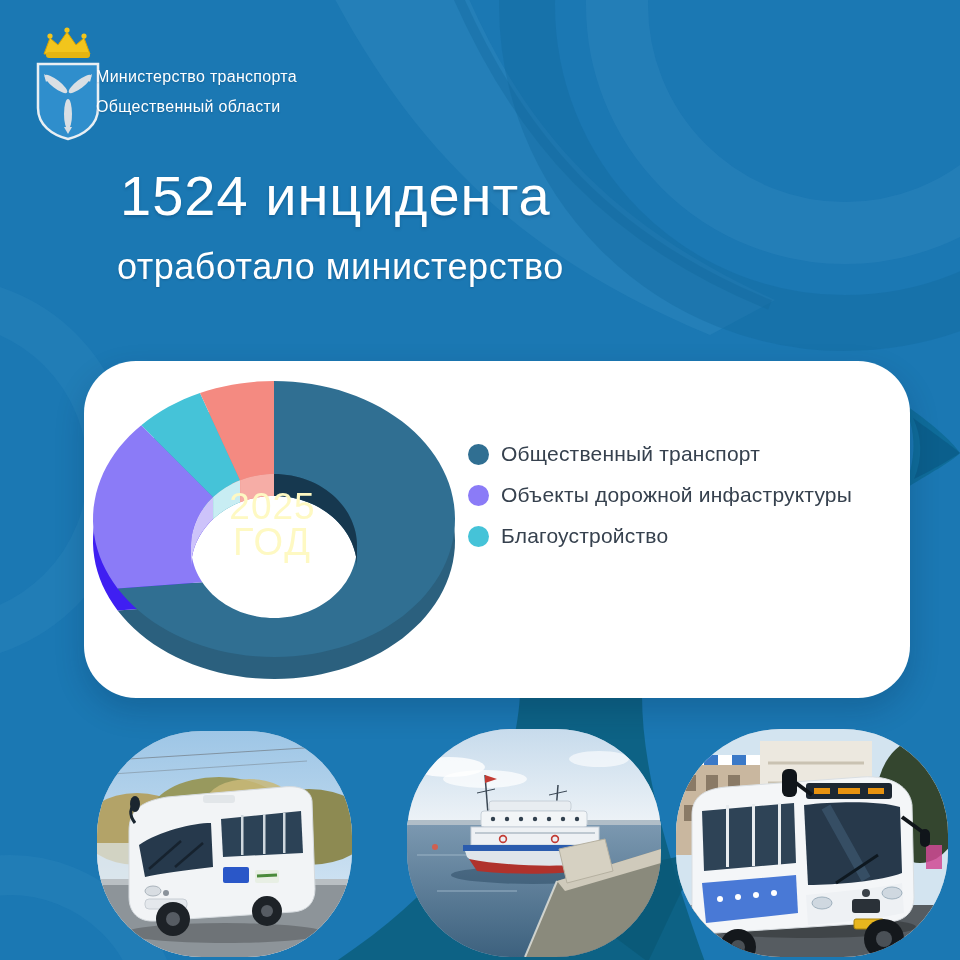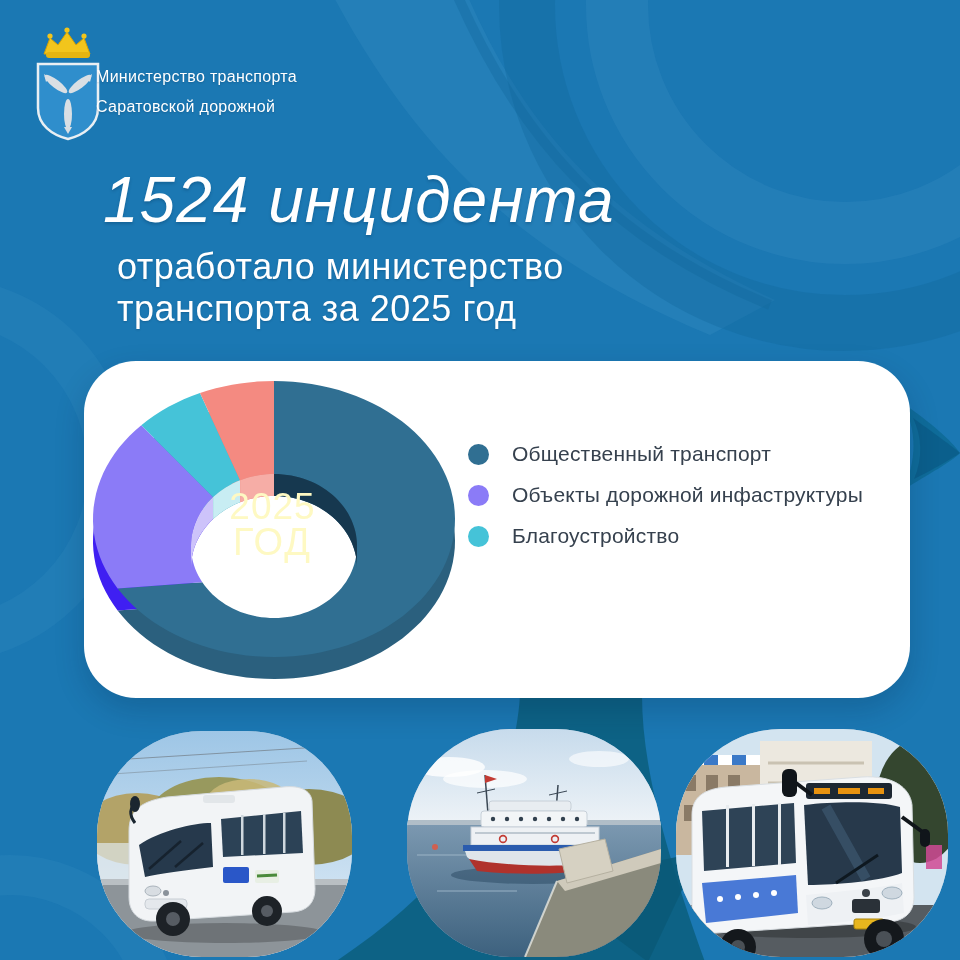--- a/index.html
+++ b/index.html
@@ -11,24 +11,23 @@
   #bg-decor{position:absolute;left:0;top:0;width:960px;height:960px;}
   
   .logo-wrap{position:absolute;left:30px;top:24px;width:76px;height:118px;}
   .org-name{
     position:absolute;left:96px;top:62px;color:#ffffff;
     font-size:16px;line-height:30px;font-weight:400;letter-spacing:.3px;
     text-shadow:0 1px 2px rgba(0,40,70,.25);
   }
   
   .headline{
-    position:absolute;left:103px;top:168px;width:760px;
-    color:#ffffff;font-size:64px;line-height:1.0;font-weight:500;letter-spacing:1px;
+    position:absolute;left:120px;top:168px;width:760px;
+    color:#ffffff;font-size:56px;line-height:1.0;font-weight:500;letter-spacing:1px;
     text-shadow:0 2px 3px rgba(0,40,70,.25);
-    font-style:italic;
   }
   .subtitle{
     position:absolute;left:117px;top:246px;width:640px;
     color:#ffffff;font-size:36px;line-height:42px;font-weight:500;letter-spacing:.5px;
     text-shadow:0 1px 2px rgba(0,40,70,.25);
   }
   
   .card{
     position:absolute;left:84px;top:361px;width:826px;height:337px;
     background:#ffffff;border-radius:52px;
@@ -38,21 +37,21 @@
   .donut-center{
     position:absolute;left:190px;top:489px;width:165px;
     text-align:center;color:#fef9c3;font-weight:500;
   }
   .donut-center .yr{font-size:37px;line-height:36px;letter-spacing:1px;}
   .donut-center .god{font-size:38px;line-height:34px;letter-spacing:2px;}
   
   .legend{position:absolute;left:468px;top:443px;display:flex;flex-direction:column;gap:19px;}
   .legend-row{display:flex;align-items:center;height:22px;}
   .legend-dot{width:21px;height:21px;border-radius:50%;flex:0 0 21px;}
-  .legend-label{margin-left:23px;font-size:21px;font-weight:500;color:#36414e;letter-spacing:.2px;white-space:nowrap;}
+  .legend-label{margin-left:12px;font-size:21px;font-weight:500;color:#36414e;letter-spacing:.2px;white-space:nowrap;}
   
   .photo{position:absolute;overflow:hidden;border-radius:105px;background:#9db9cf;}
   .photo svg{display:block;width:100%;height:100%;}
   #photo-bus-suburban{left:97px;top:731px;width:255px;height:226px;}
   #photo-ship{left:407px;top:729px;width:254px;height:228px;}
   #photo-bus-city{left:676px;top:729px;width:272px;height:228px;}
 </style>
 </head>
 <body>
 
@@ -94,27 +93,26 @@
         <polygon points="14,50 20,54 16,58"></polygon>
         <polygon points="62,50 56,54 60,58"></polygon>
         <polygon points="34,103 42,103 38,110"></polygon>
       </g>
     </g>
   </svg>
 </div>
 
 <div class="org-name">
   <div>Министерство транспорта</div>
-  <div>Саратовской дорожной</div>
+  <div>Общественный области</div>
 </div>
 
 <div class="headline">1524 инцидента</div>
 <div class="subtitle">
   <div>отработало министерство</div>
-  <div>транспорта за 2025 год</div>
 </div>
 
 <div class="card"></div>
 
 <svg id="donut" viewBox="0 0 420 350">
     <path d="M204.0,43.0L213.5,43.2L222.9,43.8L232.3,44.7L241.6,46.0L250.8,47.7L259.9,49.7L268.8,52.1L277.6,54.9L286.1,58.0L294.4,61.5L302.5,65.2L310.3,69.3L317.8,73.7L325.0,78.4L331.9,83.3L338.4,88.6L344.6,94.1L350.3,99.8L355.7,105.7L360.7,111.9L365.2,118.2L369.3,124.7L372.9,131.4L376.1,138.2L378.8,145.1L381.0,152.1L382.7,159.2L384.0,166.4L384.7,173.6L385.0,180.8L384.8,188.0L384.0,195.2L382.8,202.4L381.1,209.5L378.9,216.5L376.2,223.4L373.1,230.2L369.5,236.9L365.4,243.4L360.9,249.7L356.0,255.9L350.7,261.9L344.9,267.6L338.8,273.1L332.3,278.4L325.4,283.3L318.3,288.0L310.8,292.4L303.0,296.5L294.9,300.3L286.6,303.8L278.1,306.9L269.3,309.7L260.4,312.1L251.3,314.2L242.2,315.9L232.8,317.2L223.5,318.2L214.0,318.8L204.6,319.0L195.1,318.8L185.7,318.3L176.3,317.4L167.0,316.1L157.7,314.4L148.7,312.4L139.7,310.0L131.0,307.3L122.4,304.2L114.1,300.8L106.0,297.0L98.2,292.9L90.6,288.6L83.4,283.9L76.5,279.0L70.0,273.7L63.8,268.3L58.0,262.6L52.6,256.6L47.6,250.5L132.3,244.3L134.6,247.5L137.1,250.6L139.7,253.5L142.5,256.4L145.5,259.1L148.7,261.7L152.0,264.1L155.5,266.4L159.1,268.5L162.8,270.5L166.6,272.3L170.5,273.9L174.5,275.3L178.6,276.6L182.8,277.6L187.0,278.5L191.3,279.2L195.6,279.6L199.9,279.9L204.3,280.0L208.6,279.9L212.9,279.6L217.2,279.1L221.5,278.4L225.7,277.5L229.9,276.4L234.0,275.1L238.0,273.7L241.9,272.1L245.7,270.3L249.4,268.3L253.0,266.1L256.4,263.8L259.7,261.4L262.8,258.8L265.8,256.1L268.6,253.2L271.3,250.2L273.7,247.1L276.0,243.9L278.0,240.6L279.9,237.2L281.5,233.7L283.0,230.1L284.2,226.5L285.2,222.8L286.0,219.1L286.6,215.4L286.9,211.7L287.0,207.9L286.9,204.1L286.5,200.4L286.0,196.6L285.2,192.9L284.1,189.3L282.9,185.7L281.5,182.1L279.8,178.6L277.9,175.2L275.8,171.9L273.6,168.7L271.1,165.6L268.5,162.6L265.6,159.8L262.6,157.0L259.5,154.5L256.2,152.0L252.7,149.7L249.2,147.6L245.5,145.6L241.6,143.8L237.7,142.2L233.7,140.8L229.6,139.5L225.5,138.4L221.2,137.6L217.0,136.9L212.7,136.4L208.3,136.1L204.0,136.0Z" fill="#2b607e"></path>
     <path d="M47.6,250.5L43.2,244.3L39.2,238.0L35.6,231.5L32.4,224.9L29.7,218.2L27.4,211.3L25.6,204.4L24.3,197.5L23.4,190.5L23.0,183.4L23.1,176.4L23.6,169.4L24.7,162.4L26.1,155.4L28.1,148.5L30.5,141.7L33.3,135.0L36.6,128.5L40.4,122.0L44.5,115.7L49.1,109.6L54.1,103.7L59.4,98.0L65.2,92.4L71.3,87.2L143.1,159.0L140.3,161.8L137.7,164.7L135.2,167.7L133.0,170.8L130.9,173.9L129.0,177.2L127.3,180.6L125.7,184.0L124.4,187.5L123.3,191.1L122.4,194.7L121.8,198.3L121.3,201.9L121.0,205.6L121.0,209.3L121.2,212.9L121.6,216.6L122.2,220.2L123.0,223.8L124.1,227.4L125.3,230.9L126.8,234.4L128.4,237.7L130.3,241.0L132.3,244.3Z" fill="#3f1ff2"></path>
     <path d="M71.3,87.2L77.6,82.2L84.3,77.5L91.3,73.0L98.5,68.8L106.1,64.9L113.8,61.3L121.8,58.0L130.0,55.0L170.1,142.3L166.3,143.8L162.7,145.6L159.1,147.5L155.6,149.5L152.3,151.7L149.1,154.0L146.1,156.5L143.1,159.0Z" fill="#2f9fb4"></path>
     <path d="M130.0,55.0L137.8,52.5L145.8,50.3L153.9,48.4L162.1,46.8L170.3,45.4L178.7,44.4L187.1,43.6L195.5,43.2L204.0,43.0L204.0,136.0L200.1,136.1L196.2,136.3L192.4,136.7L188.6,137.3L184.8,138.0L181.0,138.8L177.3,139.8L173.7,141.0L170.1,142.3Z" fill="#e2746c"></path>
     <path d="M204.0,21.0L213.5,21.2L222.9,21.8L232.3,22.7L241.6,24.0L250.8,25.7L259.9,27.7L268.8,30.1L277.6,32.9L286.1,36.0L294.4,39.5L302.5,43.2L310.3,47.3L317.8,51.7L325.0,56.4L331.9,61.3L338.4,66.6L344.6,72.1L350.3,77.8L355.7,83.7L360.7,89.9L365.2,96.2L369.3,102.7L372.9,109.4L376.1,116.2L378.8,123.1L381.0,130.1L382.7,137.2L384.0,144.4L384.7,151.6L385.0,158.8L384.8,166.0L384.0,173.2L382.8,180.4L381.1,187.5L378.9,194.5L376.2,201.4L373.1,208.2L369.5,214.9L365.4,221.4L360.9,227.7L356.0,233.9L350.7,239.9L344.9,245.6L338.8,251.1L332.3,256.4L325.4,261.3L318.3,266.0L310.8,270.4L303.0,274.5L294.9,278.3L286.6,281.8L278.1,284.9L269.3,287.7L260.4,290.1L251.3,292.2L242.2,293.9L232.8,295.2L223.5,296.2L214.0,296.8L204.6,297.0L195.1,296.8L185.7,296.3L176.3,295.4L167.0,294.1L157.7,292.4L148.7,290.4L139.7,288.0L131.0,285.3L122.4,282.2L114.1,278.8L106.0,275.0L98.2,270.9L90.6,266.6L83.4,261.9L76.5,257.0L70.0,251.7L63.8,246.3L58.0,240.6L52.6,234.6L47.6,228.5L132.3,222.3L134.6,225.5L137.1,228.6L139.7,231.5L142.5,234.4L145.5,237.1L148.7,239.7L152.0,242.1L155.5,244.4L159.1,246.5L162.8,248.5L166.6,250.3L170.5,251.9L174.5,253.3L178.6,254.6L182.8,255.6L187.0,256.5L191.3,257.2L195.6,257.6L199.9,257.9L204.3,258.0L208.6,257.9L212.9,257.6L217.2,257.1L221.5,256.4L225.7,255.5L229.9,254.4L234.0,253.1L238.0,251.7L241.9,250.1L245.7,248.3L249.4,246.3L253.0,244.1L256.4,241.8L259.7,239.4L262.8,236.8L265.8,234.1L268.6,231.2L271.3,228.2L273.7,225.1L276.0,221.9L278.0,218.6L279.9,215.2L281.5,211.7L283.0,208.1L284.2,204.5L285.2,200.8L286.0,197.1L286.6,193.4L286.9,189.7L287.0,185.9L286.9,182.1L286.5,178.4L286.0,174.6L285.2,170.9L284.1,167.3L282.9,163.7L281.5,160.1L279.8,156.6L277.9,153.2L275.8,149.9L273.6,146.7L271.1,143.6L268.5,140.6L265.6,137.8L262.6,135.0L259.5,132.5L256.2,130.0L252.7,127.7L249.2,125.6L245.5,123.6L241.6,121.8L237.7,120.2L233.7,118.8L229.6,117.5L225.5,116.4L221.2,115.6L217.0,114.9L212.7,114.4L208.3,114.1L204.0,114.0Z" fill="#306f92"></path>

